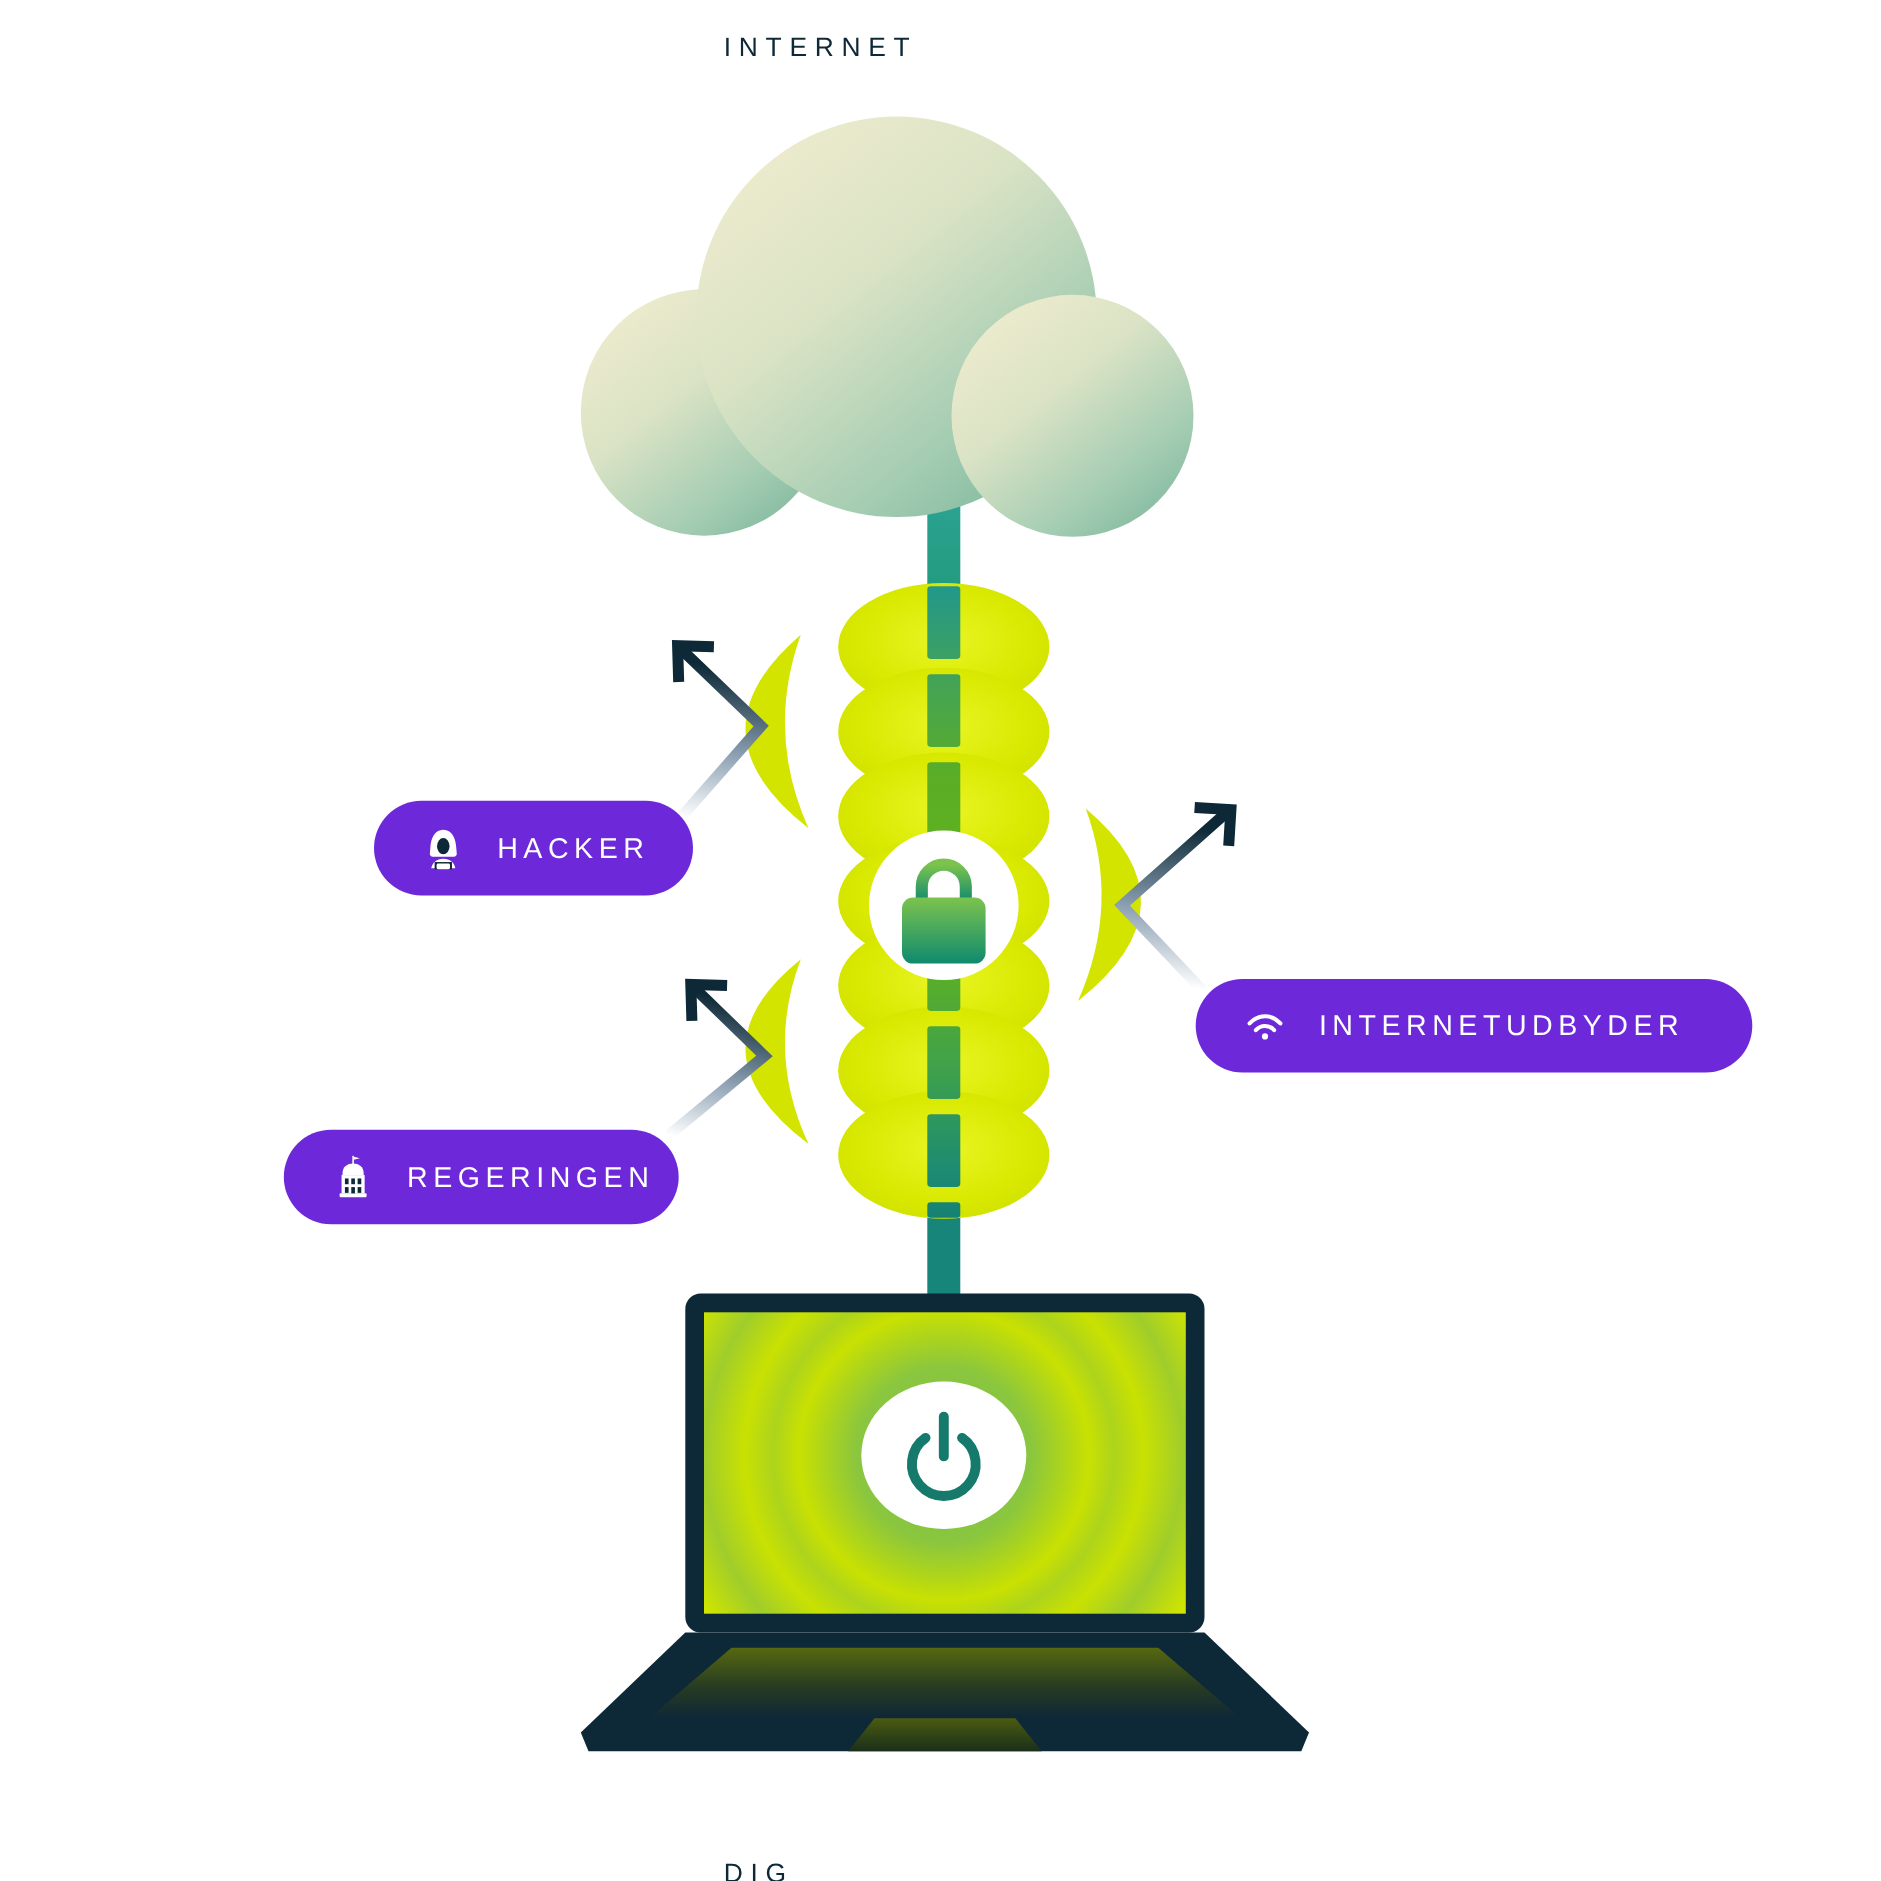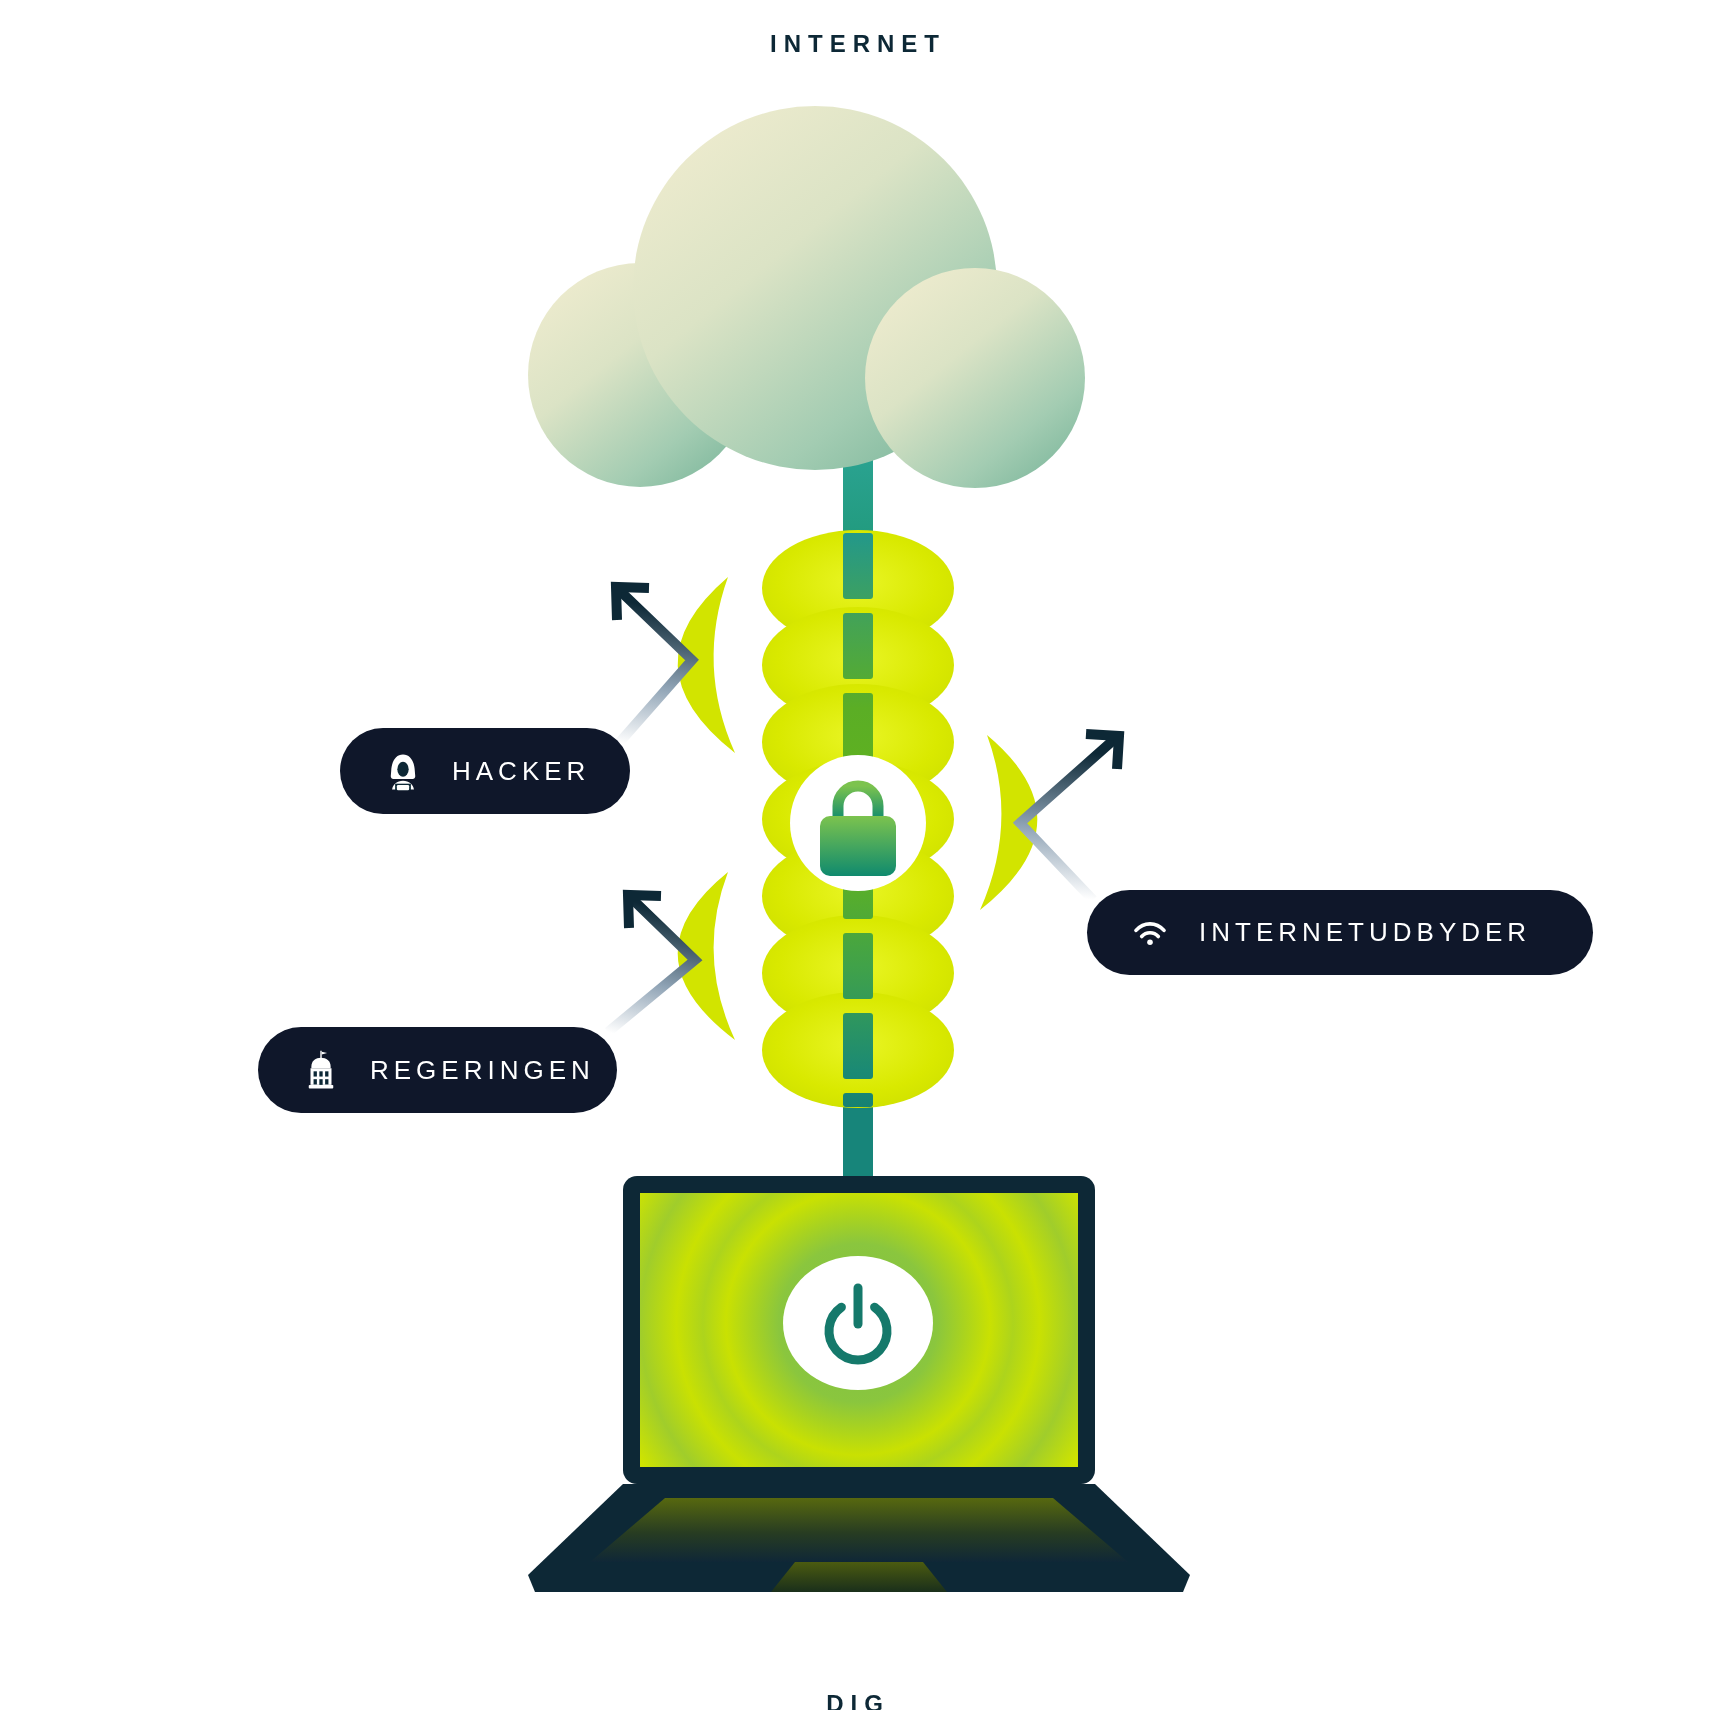--- a/index.html
+++ b/index.html
@@ -3,28 +3,28 @@
 <meta charset="utf-8">
 <style>
   html,body{margin:0;padding:0;background:#ffffff;}
   #canvas{
     position:relative;width:1710px;height:1710px;margin:0 auto;
     background:#ffffff;overflow:hidden;
     font-family:"Liberation Sans", sans-serif;
   }
   #art{position:absolute;left:0;top:0;z-index:1;}
   .caption{
-    position:absolute;left:658px;width:400px;text-align:center;
-    color:#0d2836;font-size:24px;font-weight:700;letter-spacing:7px;
+    position:absolute;left:658px;width:400px;
+    color:#0d2836;font-size:24px;font-weight:400;letter-spacing:7px;
     z-index:3;
   }
   #caption-internet{top:30px;}
   #caption-dig{top:1690px;}
   .pill{
-    position:absolute;z-index:2;background:#0f172a;border-radius:44px;
+    position:absolute;z-index:2;background:#6d28d9;border-radius:44px;
     display:flex;align-items:center;padding-left:42px;box-sizing:border-box;text-align:center;
   }
   .pill .icon{width:42px;height:42px;flex:0 0 42px;margin-right:28px;display:block;}
   .pill .pill-label{
     color:#ffffff;font-size:26px;font-weight:500;letter-spacing:5px;
     white-space:nowrap;
   }
   #pill-hacker{left:340px;top:728px;width:290px;height:86px;}
   #pill-government{left:258px;top:1027px;width:359px;height:86px;}
   #pill-isp{left:1087px;top:890px;width:506px;height:85px;}

